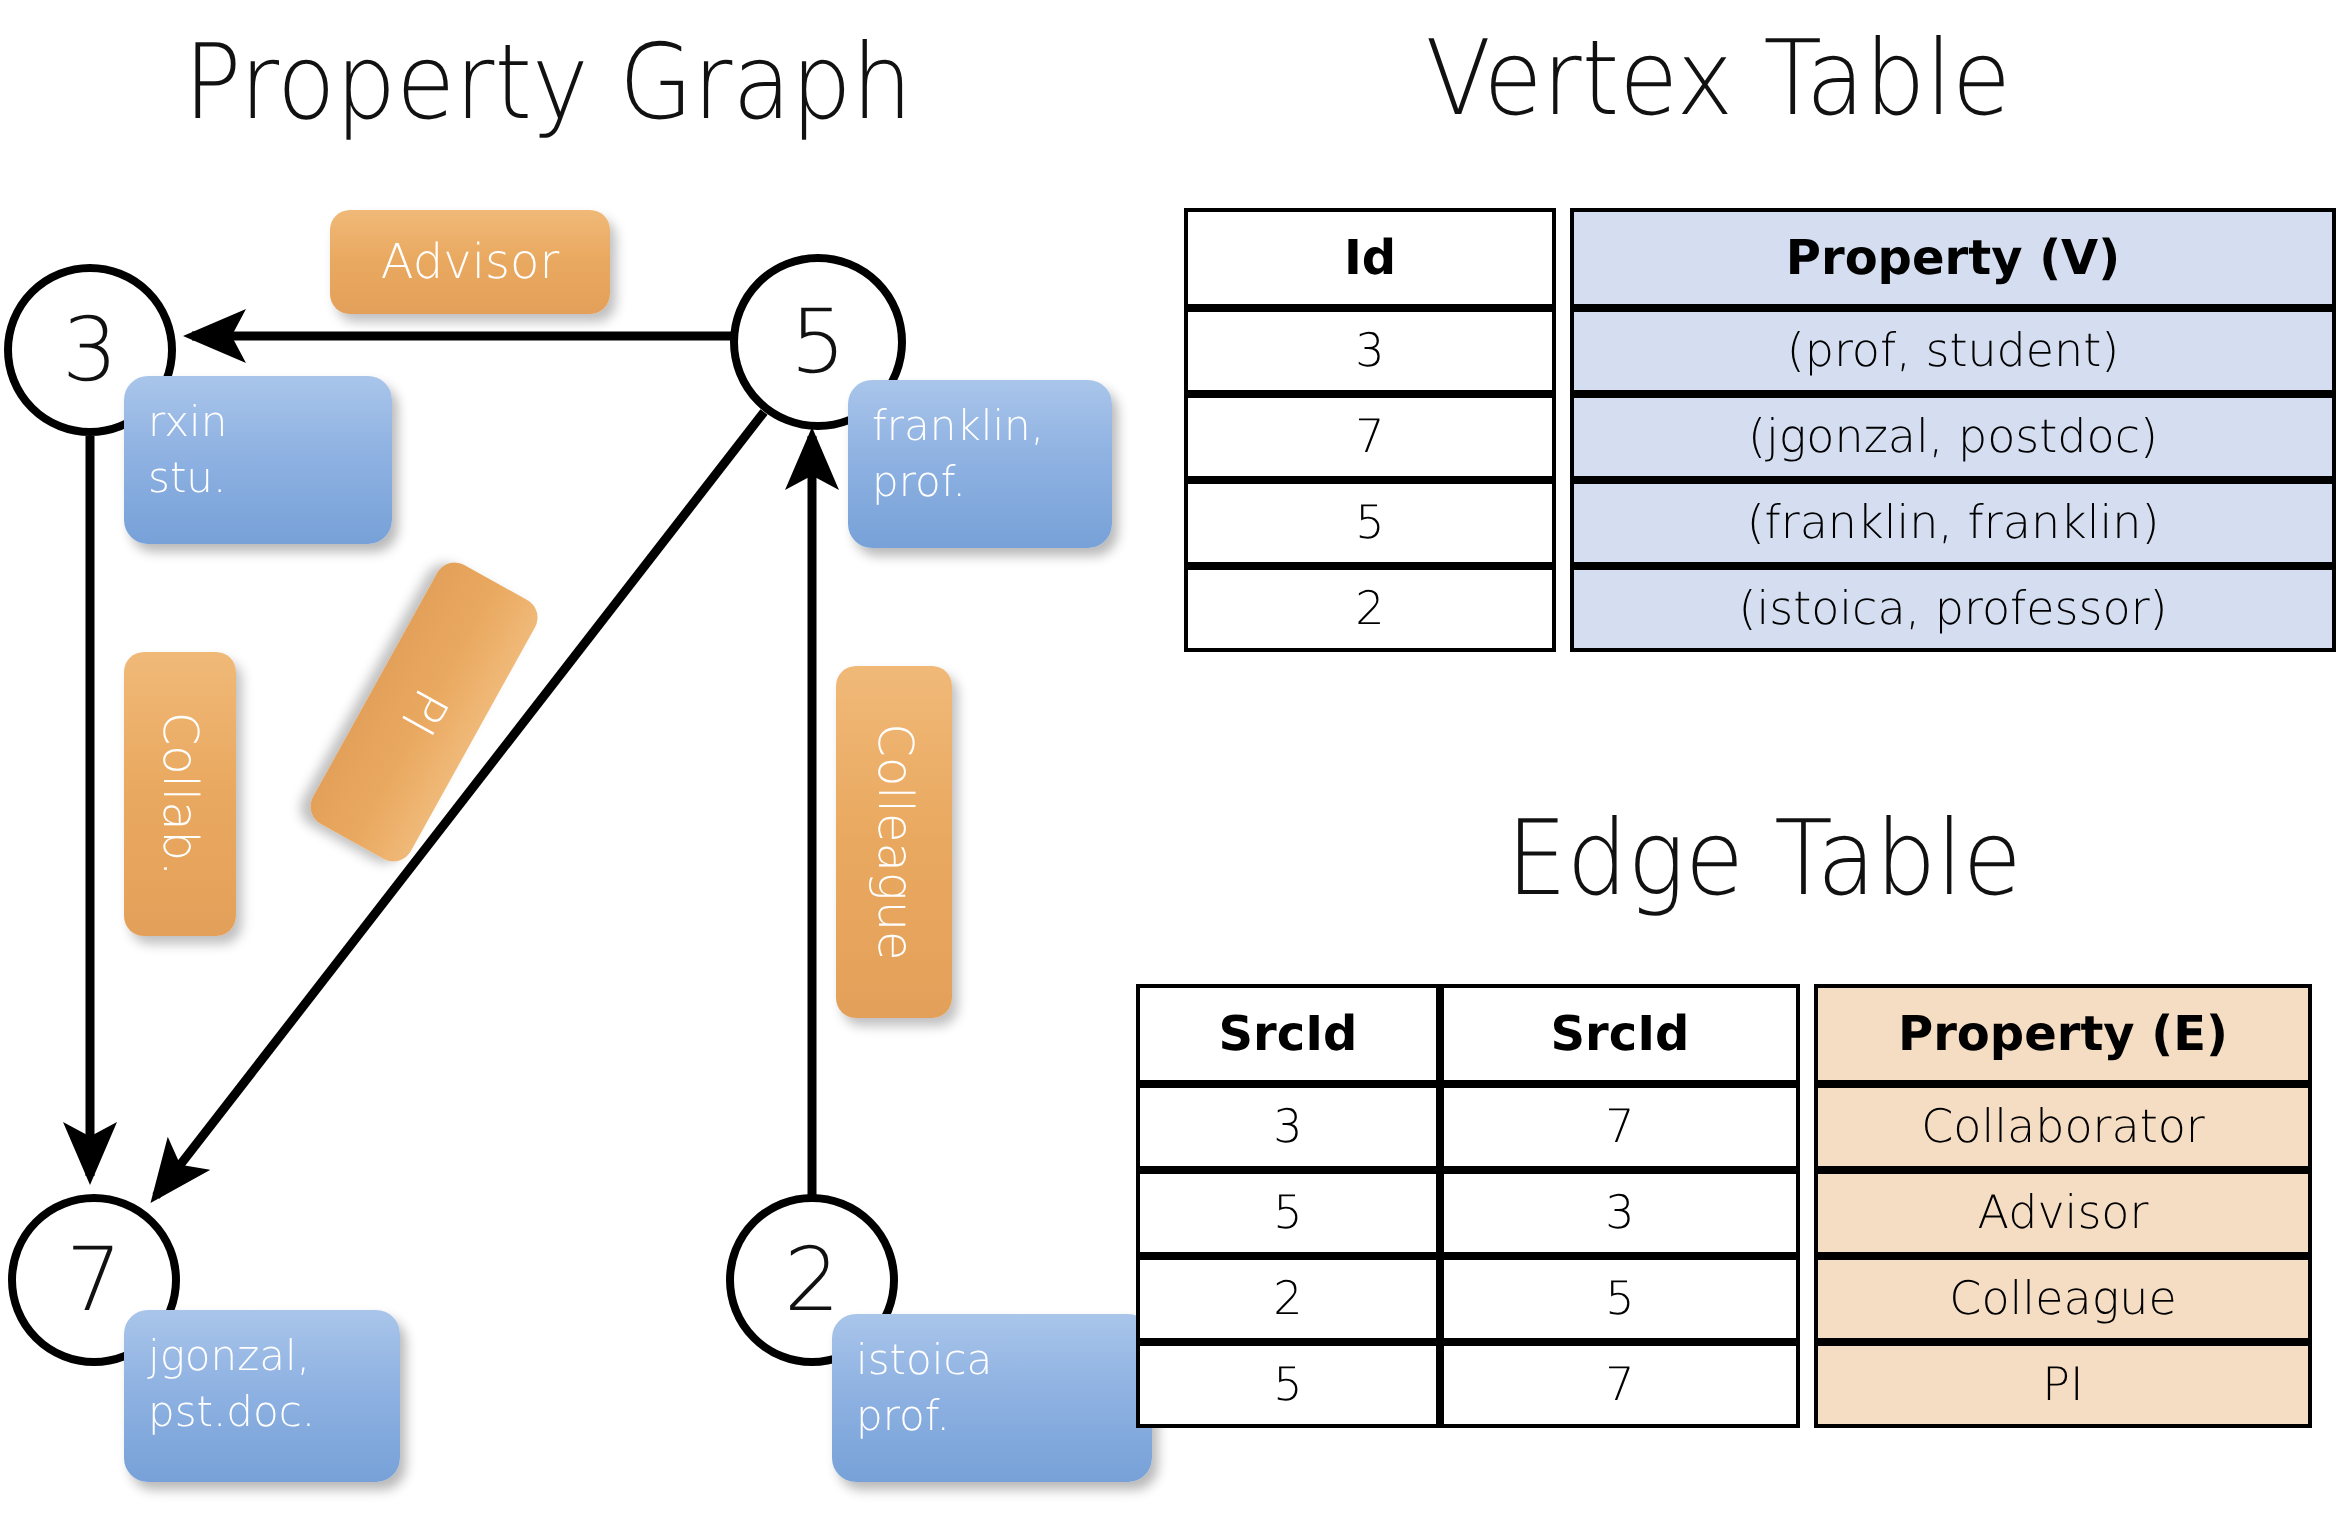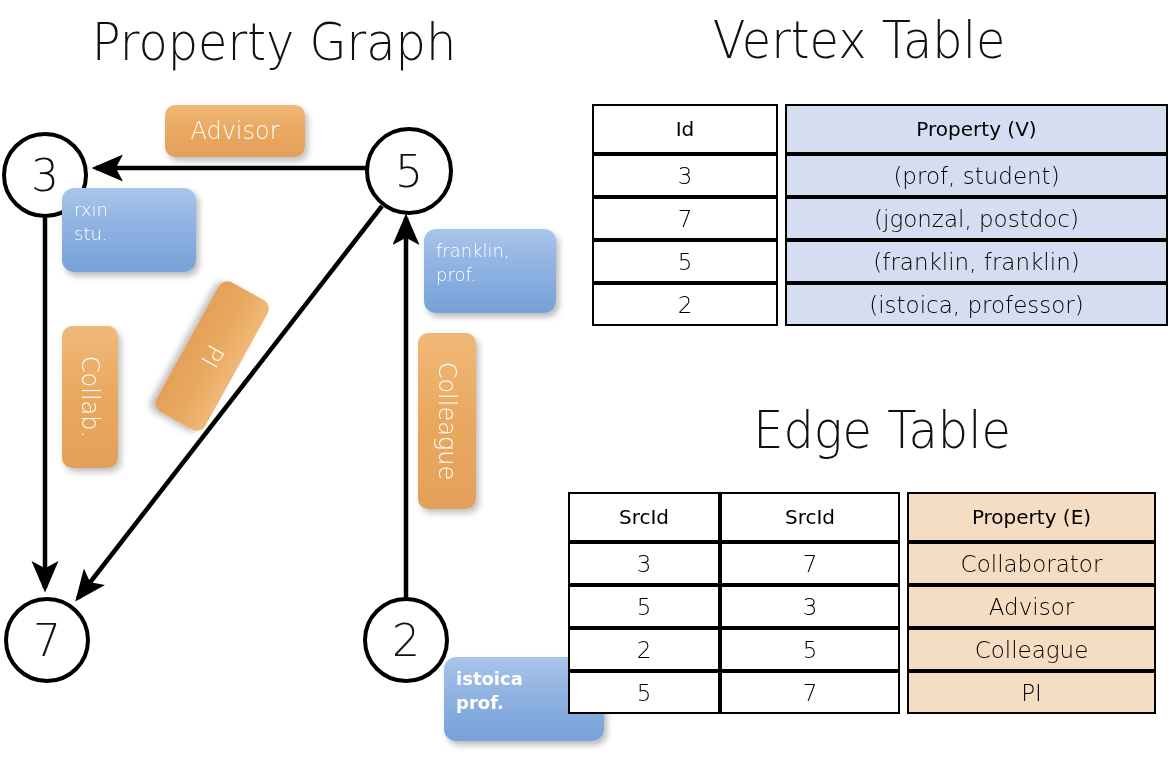--- a/index.html
+++ b/index.html
@@ -59,21 +59,21 @@
     box-sizing: border-box;
   }
 
   
   .prop-blue {
     position: absolute;
     border-radius: 12px;
     background: linear-gradient(to bottom, #a9c5ea 0%, #8fb2e2 45%, #77a1d8 100%);
     box-shadow: 3px 4px 6px rgba(0,0,0,0.28);
     color: #ffffff;
-    font-size: 18px;
+    font-size: 21px;
     line-height: 1.32;
     padding: 10px 12px;
     box-sizing: border-box;
     font-family: "DejaVu Sans", sans-serif;
     font-weight: 300;
   }
 
   
   .chip-orange {
     position: absolute;
@@ -109,22 +109,22 @@
     border: 2px solid #000;
     text-align: center;
     font-weight: 300;
     font-size: 23px;
     height: 43px;
     padding: 0 4px;
     background: #ffffff;
     box-sizing: border-box;
   }
   .tbl th {
-    font-weight: 400;
-    font-size: 20px;
+    font-weight: 700;
+    font-size: 24px;
     height: 50px;
   }
   .gap-col {
     border: none !important;
     background: transparent !important;
     width: 7px;
     padding: 0 !important;
   }
   .cell-blue  { background: #d4def0 !important; }
   .cell-peach { background: #f5ddc4 !important; }
@@ -177,27 +177,31 @@
 
   <div class="node-circle" style="left:363px; top:597px; width:86px; height:86px;">
     <span>2</span>
   </div>
 
   <div class="prop-blue" style="left:62px; top:188px; width:134px; height:84px;">
     <div>rxin</div>
     <div>stu.</div>
   </div>
 
-  <div class="prop-blue" style="left:424px; top:190px; width:132px; height:84px;margin-top:39px;">
+  <div class="prop-blue" style="left:424px; top:190px; width:132px; height:84px;">
     <div>franklin,</div>
     <div>prof.</div>
   </div>
 
-
-  <div class="prop-blue" style="left:444px; top:657px; width:160px; height:84px;font-weight:bold;">
+  <div class="prop-blue" style="left:62px; top:655px; width:138px; height:86px;">
+    <div>jgonzal,</div>
+    <div>pst.doc.</div>
+  </div>
+
+  <div class="prop-blue" style="left:416px; top:657px; width:160px; height:84px;">
     <div>istoica</div>
     <div>prof.</div>
   </div>
 
   <div class="chip-orange" style="left:165px; top:105px; width:140px; height:52px;">
     <span>Advisor</span>
   </div>
 
   <div class="chip-orange chip-vertical" style="left:62px; top:326px; width:56px; height:142px;">
     <span>Collab.</span>

